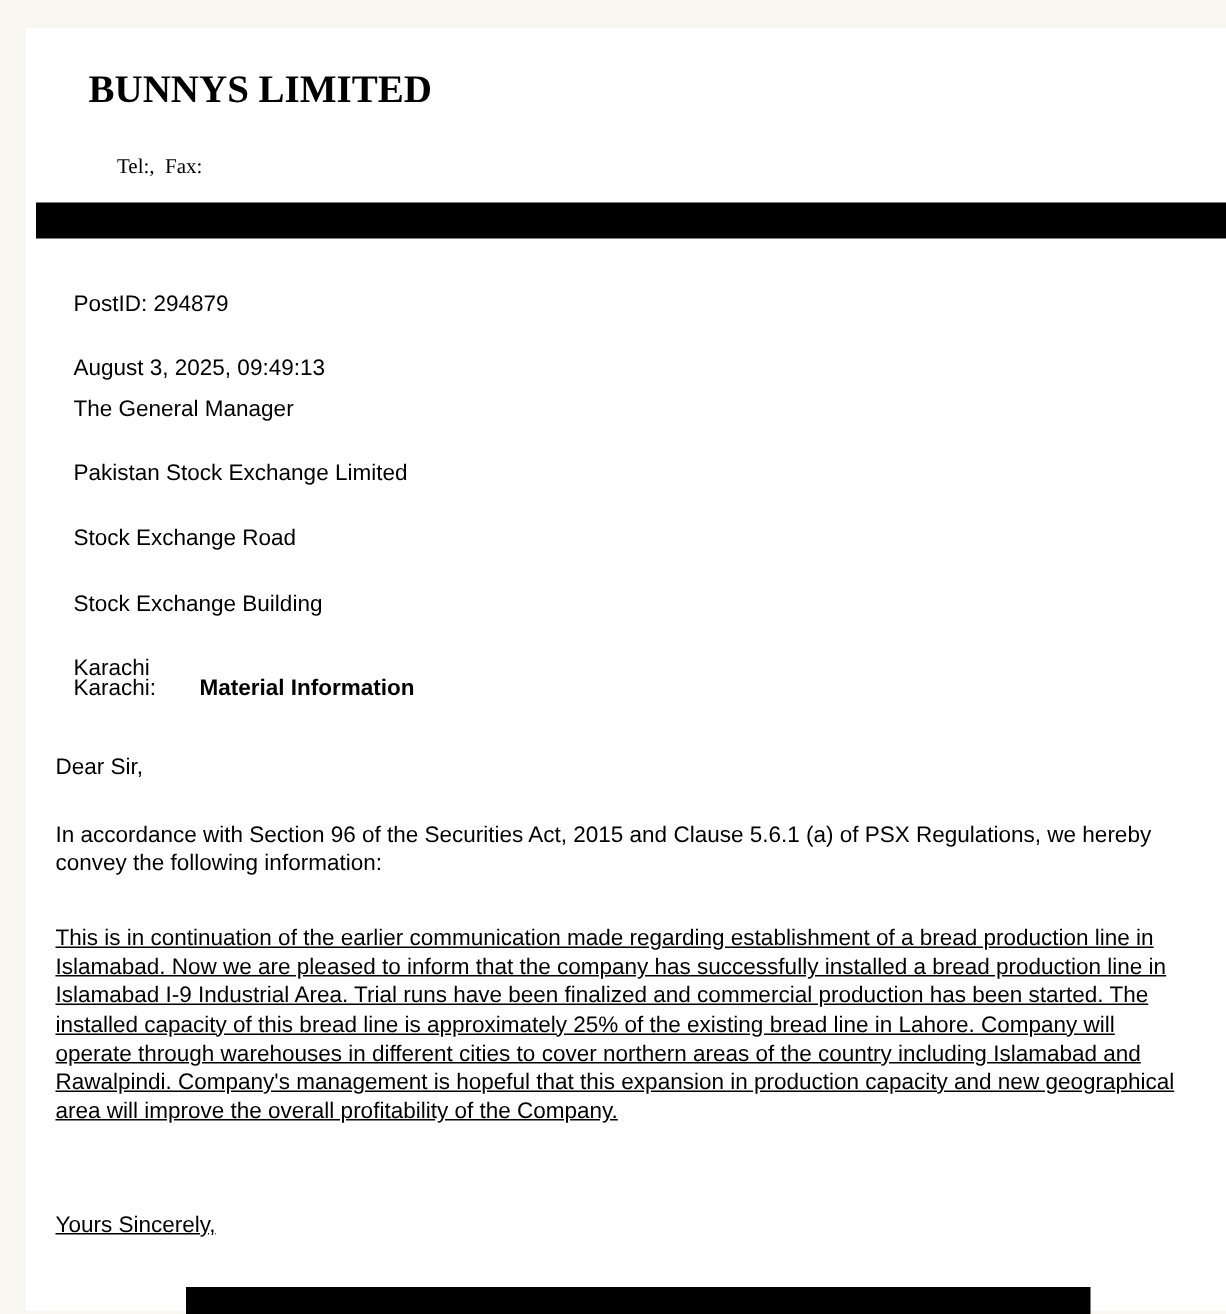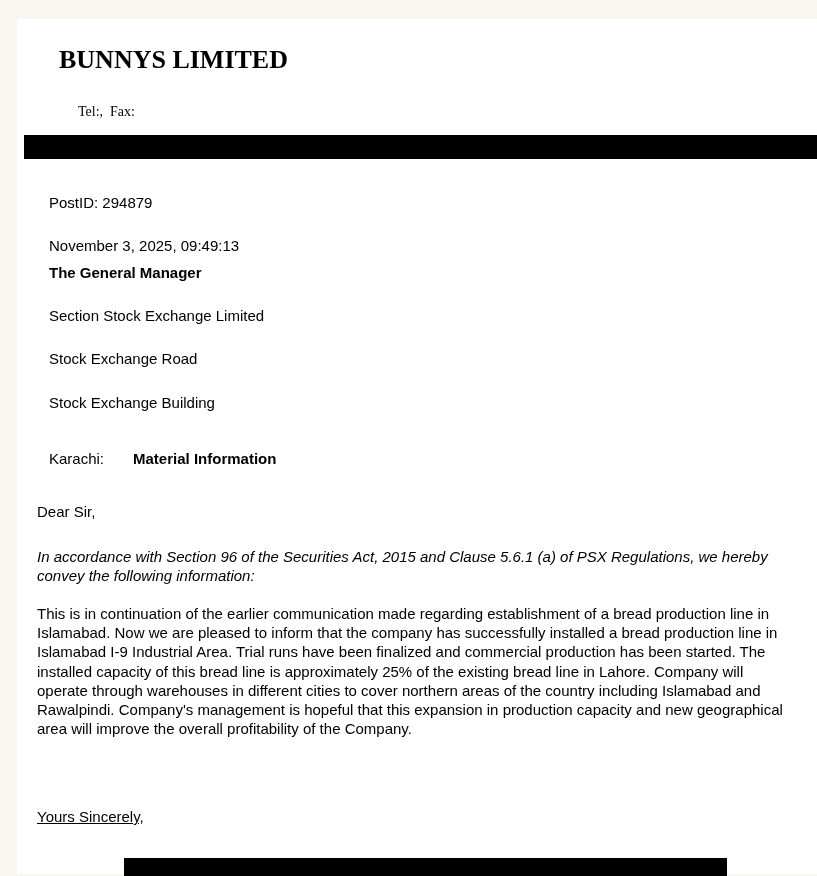--- a/index.html
+++ b/index.html
@@ -38,26 +38,26 @@
   .header-rule {
     position: absolute;
     left: 7px; top: 116px;
     width: 802px; height: 3px;
     background: #000;
   }
   
   .letter-text { font-size: 15px; line-height: 19.2px; }
   .meta-block      { position: absolute; left: 8px; top: 150px; }
   .recipient-block { position: absolute; left: 8px; top: 220px; }
-  .recipient-title { font-weight: bold; }
+  .recipient-title { font-weight: normal; }
   .subject-line    { position: absolute; left: 8px; top: 418px; }
   .subject-value   { font-weight: bold; margin-left: 5px; }
   .salutation      { position: absolute; left: 8px; top: 471px; text-align: center; }
-  .para-1          { position: absolute; left: 8px; top: 516px; width: 775px; font-style: italic; }
-  .para-2          { position: absolute; left: 8px; top: 573px; width: 775px; }
+  .para-1          { position: absolute; left: 8px; top: 516px; width: 775px; }
+  .para-2          { position: absolute; left: 8px; top: 585px; width: 775px; text-decoration: underline; }
   .closing         { position: absolute; left: 8px; top: 776px; text-decoration: underline; }
   
   .footer-rule {
     position: absolute;
     left: 107px; top: 839px;
     width: 603px; height: 3px;
     background: #000;
   }
   .footer-contact {
     position: absolute;
@@ -77,28 +77,29 @@
 
   <div class="letterhead-contact">
     <div>Tel:,  Fax:</div>
     <div>Email: Website:</div>
   </div>
 
   <div class="header-rule"></div>
 
   <div class="meta-block letter-text">
     <div>PostID: 294879</div>
-    <div>November 3, 2025, 09:49:13</div>
+    <div>August 3, 2025, 09:49:13</div>
   </div>
 
   <div class="recipient-block letter-text">
     <div class="recipient-title">The General Manager</div>
-    <div>Section Stock Exchange Limited</div>
+    <div>Pakistan Stock Exchange Limited</div>
     <div>Stock Exchange Road</div>
     <div>Stock Exchange Building</div>
+    <div>Karachi</div>
   </div>
 
   <div class="subject-line letter-text">
     <span>Karachi:</span><span class="subject-value">Material Information</span>
   </div>
 
   <div class="salutation letter-text">Dear Sir,</div>
 
   <div class="para-1 letter-text">In accordance with Section 96 of the Securities Act, 2015 and Clause 5.6.1 (a) of PSX Regulations, we hereby convey the following information:</div>
 

